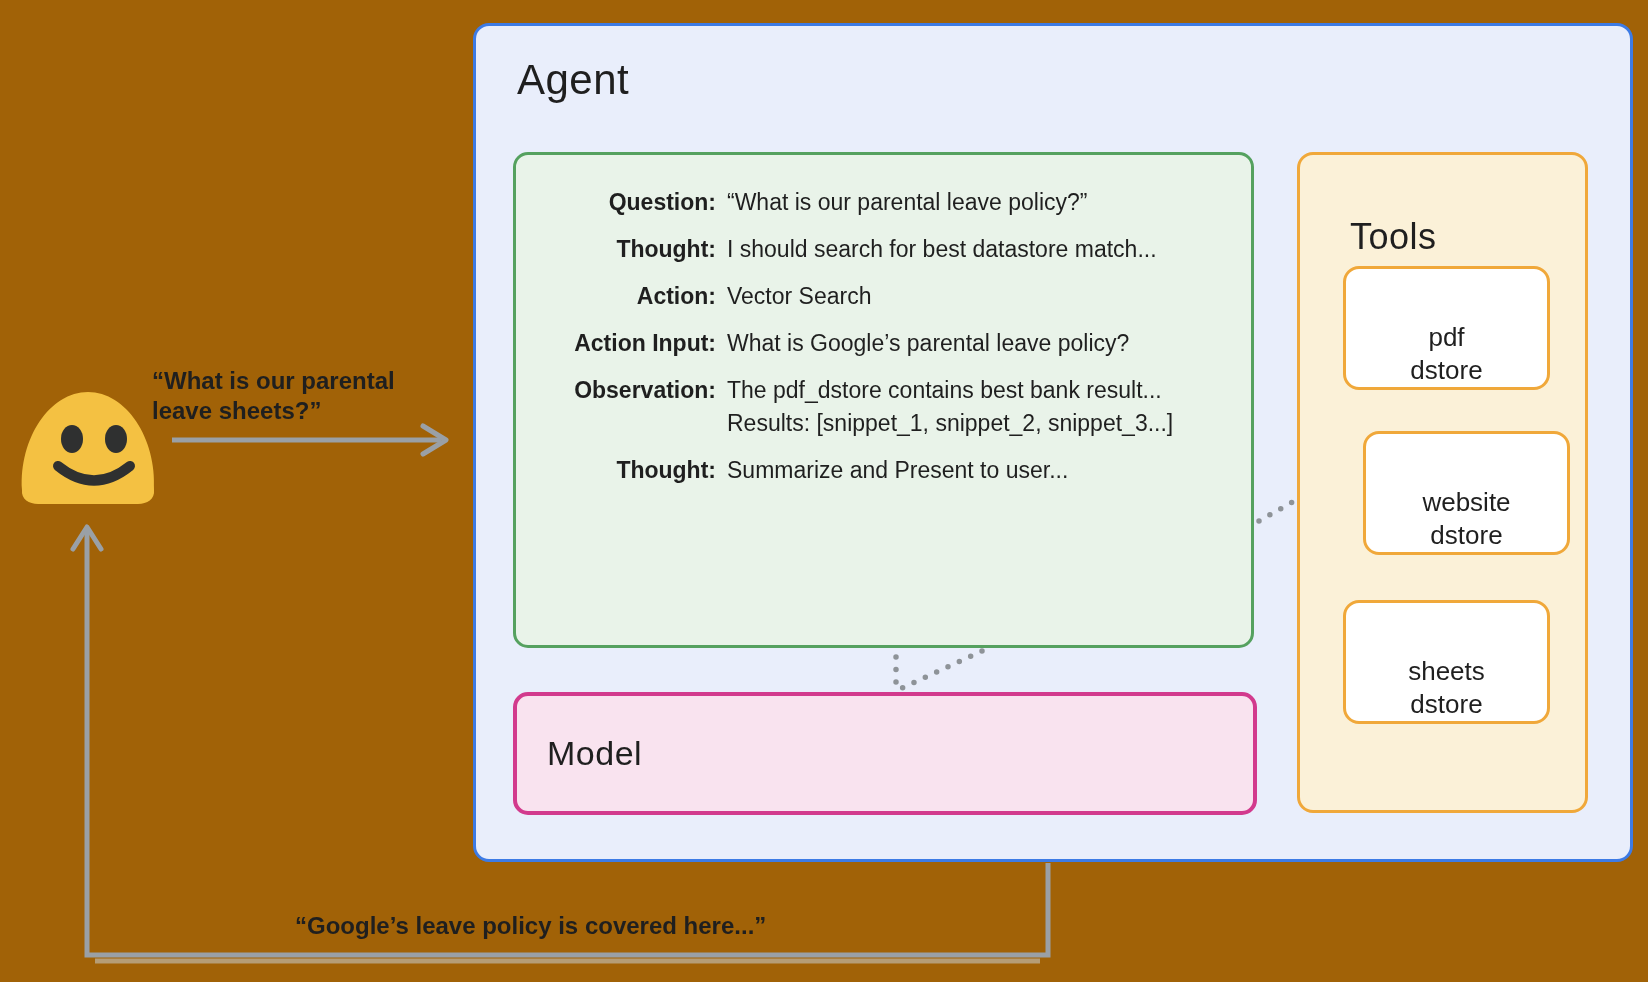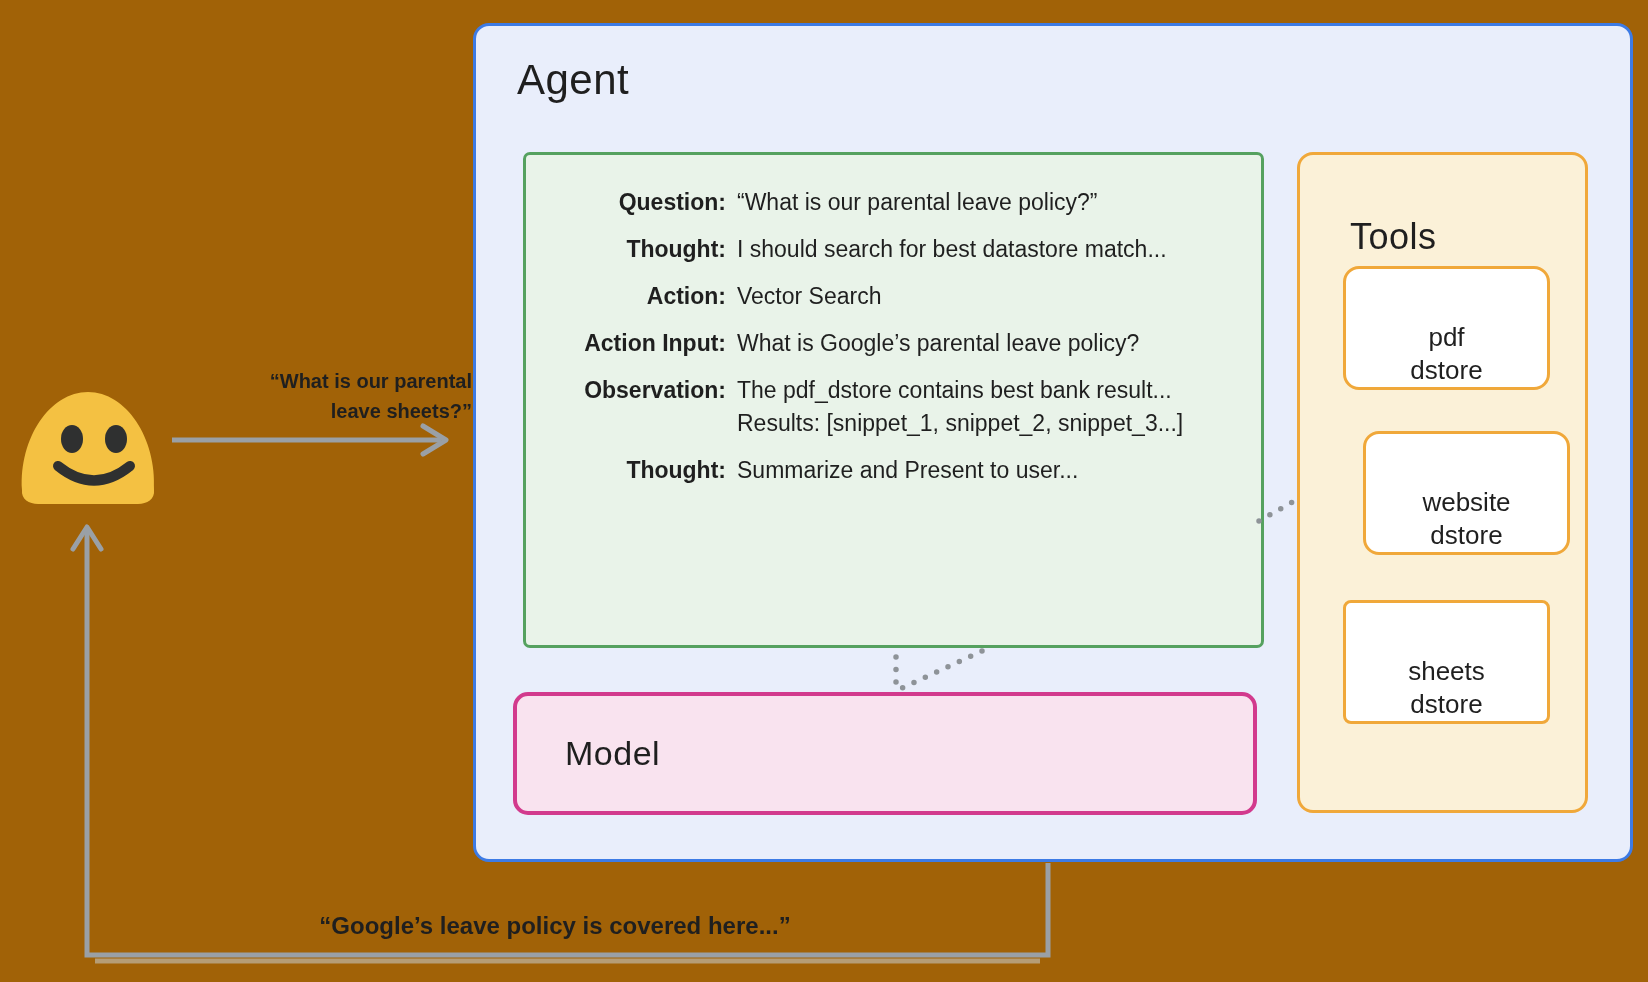--- a/index.html
+++ b/index.html
@@ -12,38 +12,38 @@
   html,body{margin:0;padding:0;background:#fff;}
   .canvas{
     position:relative;width:1648px;height:982px;background:#a16207;overflow:hidden;
     font-family:"Liberation Sans",sans-serif;color:var(--text);
   }
   .box{position:absolute;box-sizing:border-box;}
   .agent-box{left:473px;top:23px;width:1160px;height:839px;background:var(--agent_bg);
     border:3px solid var(--agent_border);border-radius:16px;}
   .agent-title{position:absolute;left:517px;top:56px;font-size:42px;font-weight:500;letter-spacing:.5px;}
   .scratchpad{left:513px;top:152px;width:741px;height:496px;background:var(--scratch_bg);
-    border:3px solid var(--scratch_border);border-radius:7px;padding:31px 10px 0 0;margin-left:10px;}
+    border:3px solid var(--scratch_border);border-radius:15px;padding:31px 10px 0 0;}
   .row{display:flex;margin-bottom:14px;font-size:23px;line-height:33px;}
   .row .lbl{width:200px;text-align:right;font-weight:700;flex:0 0 auto;white-space:nowrap;}
   .row .val{margin-left:11px;font-weight:400;white-space:nowrap;}
   .model-box{left:513px;top:692px;width:744px;height:123px;background:var(--model_bg);
-    border:4px solid var(--model_border);border-radius:15px;display:flex;align-items:center;padding-left:48px;}
+    border:4px solid var(--model_border);border-radius:15px;display:flex;align-items:center;padding-left:30px;}
   .model-title{font-size:34px;font-weight:500;letter-spacing:.5px;}
   .tools-box{left:1297px;top:152px;width:291px;height:661px;background:var(--tools_bg);
     border:3px solid var(--tools_border);border-radius:16px;}
   .tools-title{position:absolute;left:50px;top:30px;font-size:36px;font-weight:500;letter-spacing:.5px;margin-top:31px;}
   .dstore{position:absolute;left:43px;width:207px;height:124px;background:#fff;
     border:3.5px solid var(--tools_border);border-radius:16px;box-sizing:border-box;
     display:flex;flex-direction:column;align-items:center;justify-content:flex-end;
     font-size:26px;line-height:33px;font-weight:400;text-align:center;}
-  .dstore.p1{top:111px;} .dstore.p2{top:276px;margin-left:20px;} .dstore.p3{top:445px;border-radius:8px;}
-  .ask-label{position:absolute;left:152px;top:366px;width:320px;text-align:right;
-    font-size:20px;line-height:30px;font-weight:600;}
-  .reply-label{position:absolute;left:295px;top:912px;width:520px;text-align:center;
+  .dstore.p1{top:111px;} .dstore.p2{top:276px;margin-left:20px;} .dstore.p3{top:445px;}
+  .ask-label{position:absolute;left:152px;top:366px;width:320px;text-align:left;
+    font-size:24px;line-height:30px;font-weight:600;}
+  .reply-label{position:absolute;left:295px;top:912px;width:520px;
     font-size:24px;font-weight:600;}
   .overlay{position:absolute;left:0;top:0;width:1648px;height:982px;pointer-events:none;}
 </style>
 </head>
 <body>
 
 <div class="canvas">
 
   <div class="box agent-box"></div>
   <div class="agent-title">Agent</div>

